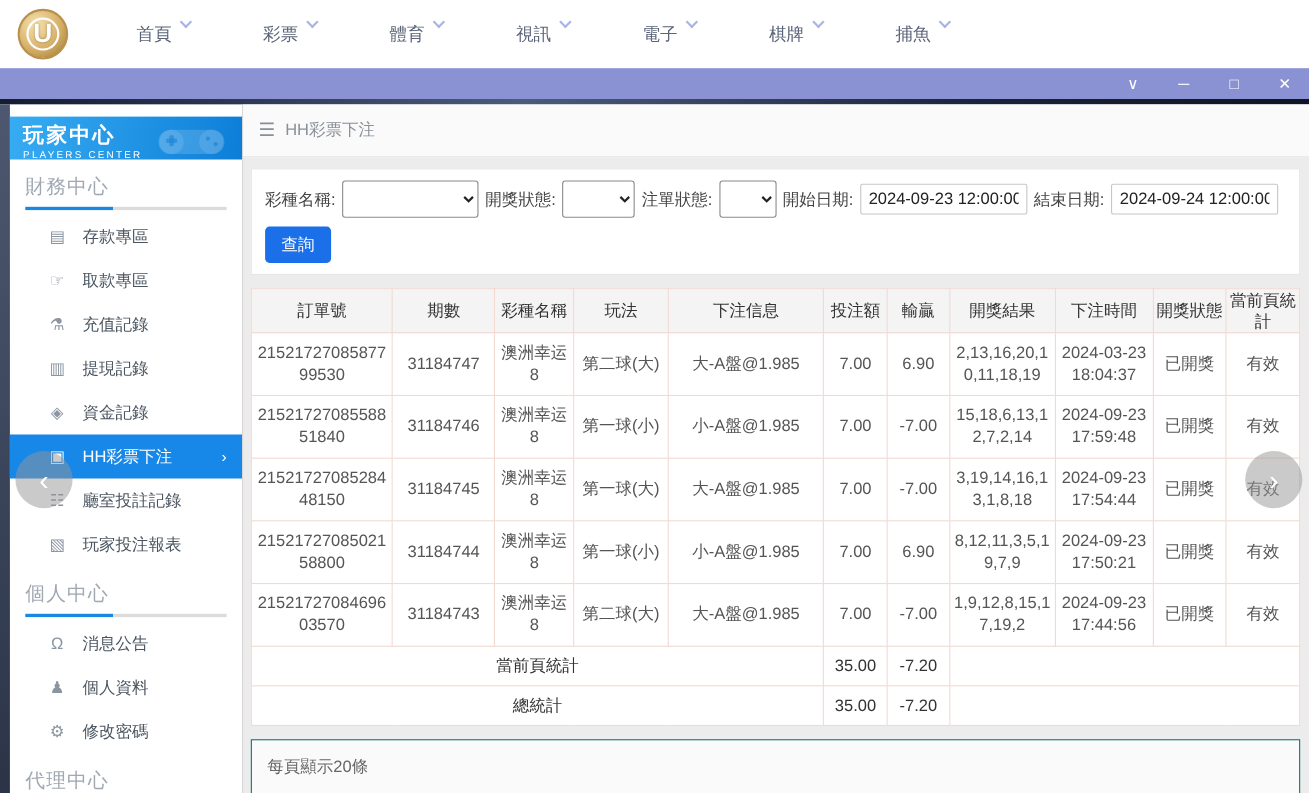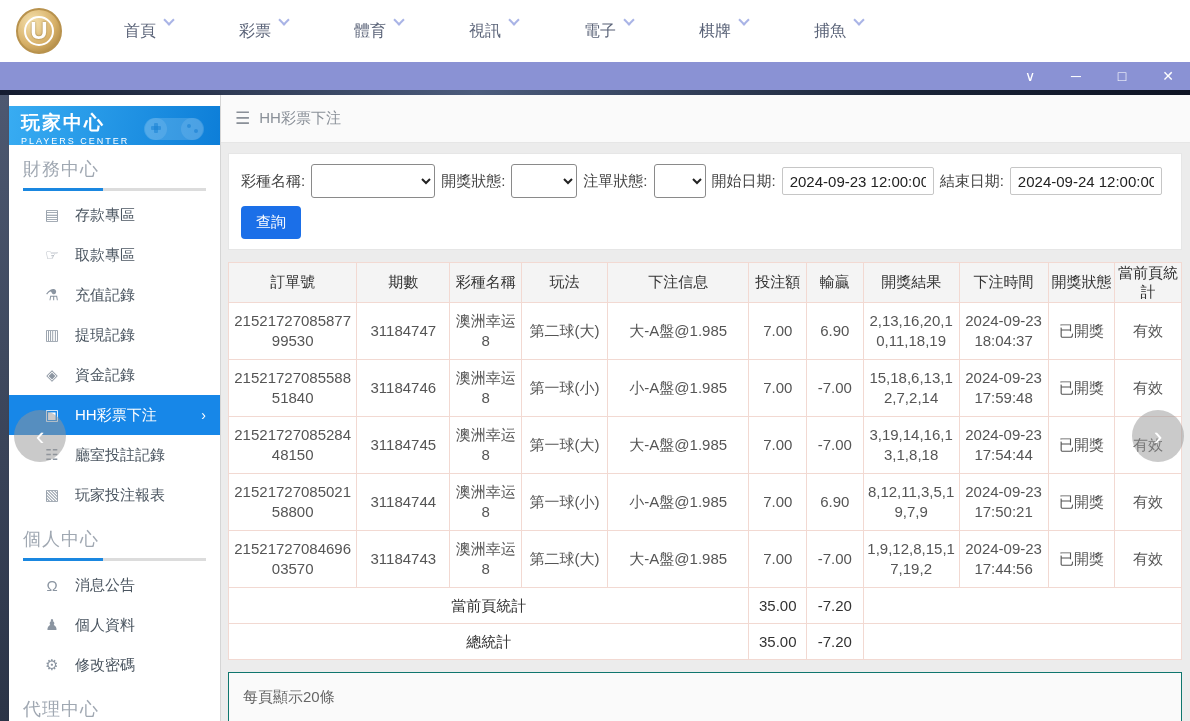--- a/index.html
+++ b/index.html
@@ -282,21 +282,21 @@
           <tbody>
               <tr>
               <td>2152172708587799530</td>
               <td>31184747</td>
               <td>澳洲幸运8</td>
               <td>第二球(大)</td>
               <td>大-A盤@1.985</td>
               <td>7.00</td>
               <td>6.90</td>
               <td>2,13,16,20,10,11,18,19</td>
-              <td>2024-09-23 18:04:37</td>
+              <td>2024-03-23 18:04:37</td>
               <td>已開獎</td>
               <td>有效</td>
             </tr>
               <tr>
               <td>2152172708558851840</td>
               <td>31184746</td>
               <td>澳洲幸运8</td>
               <td>第一球(小)</td>
               <td>小-A盤@1.985</td>
               <td>7.00</td>

